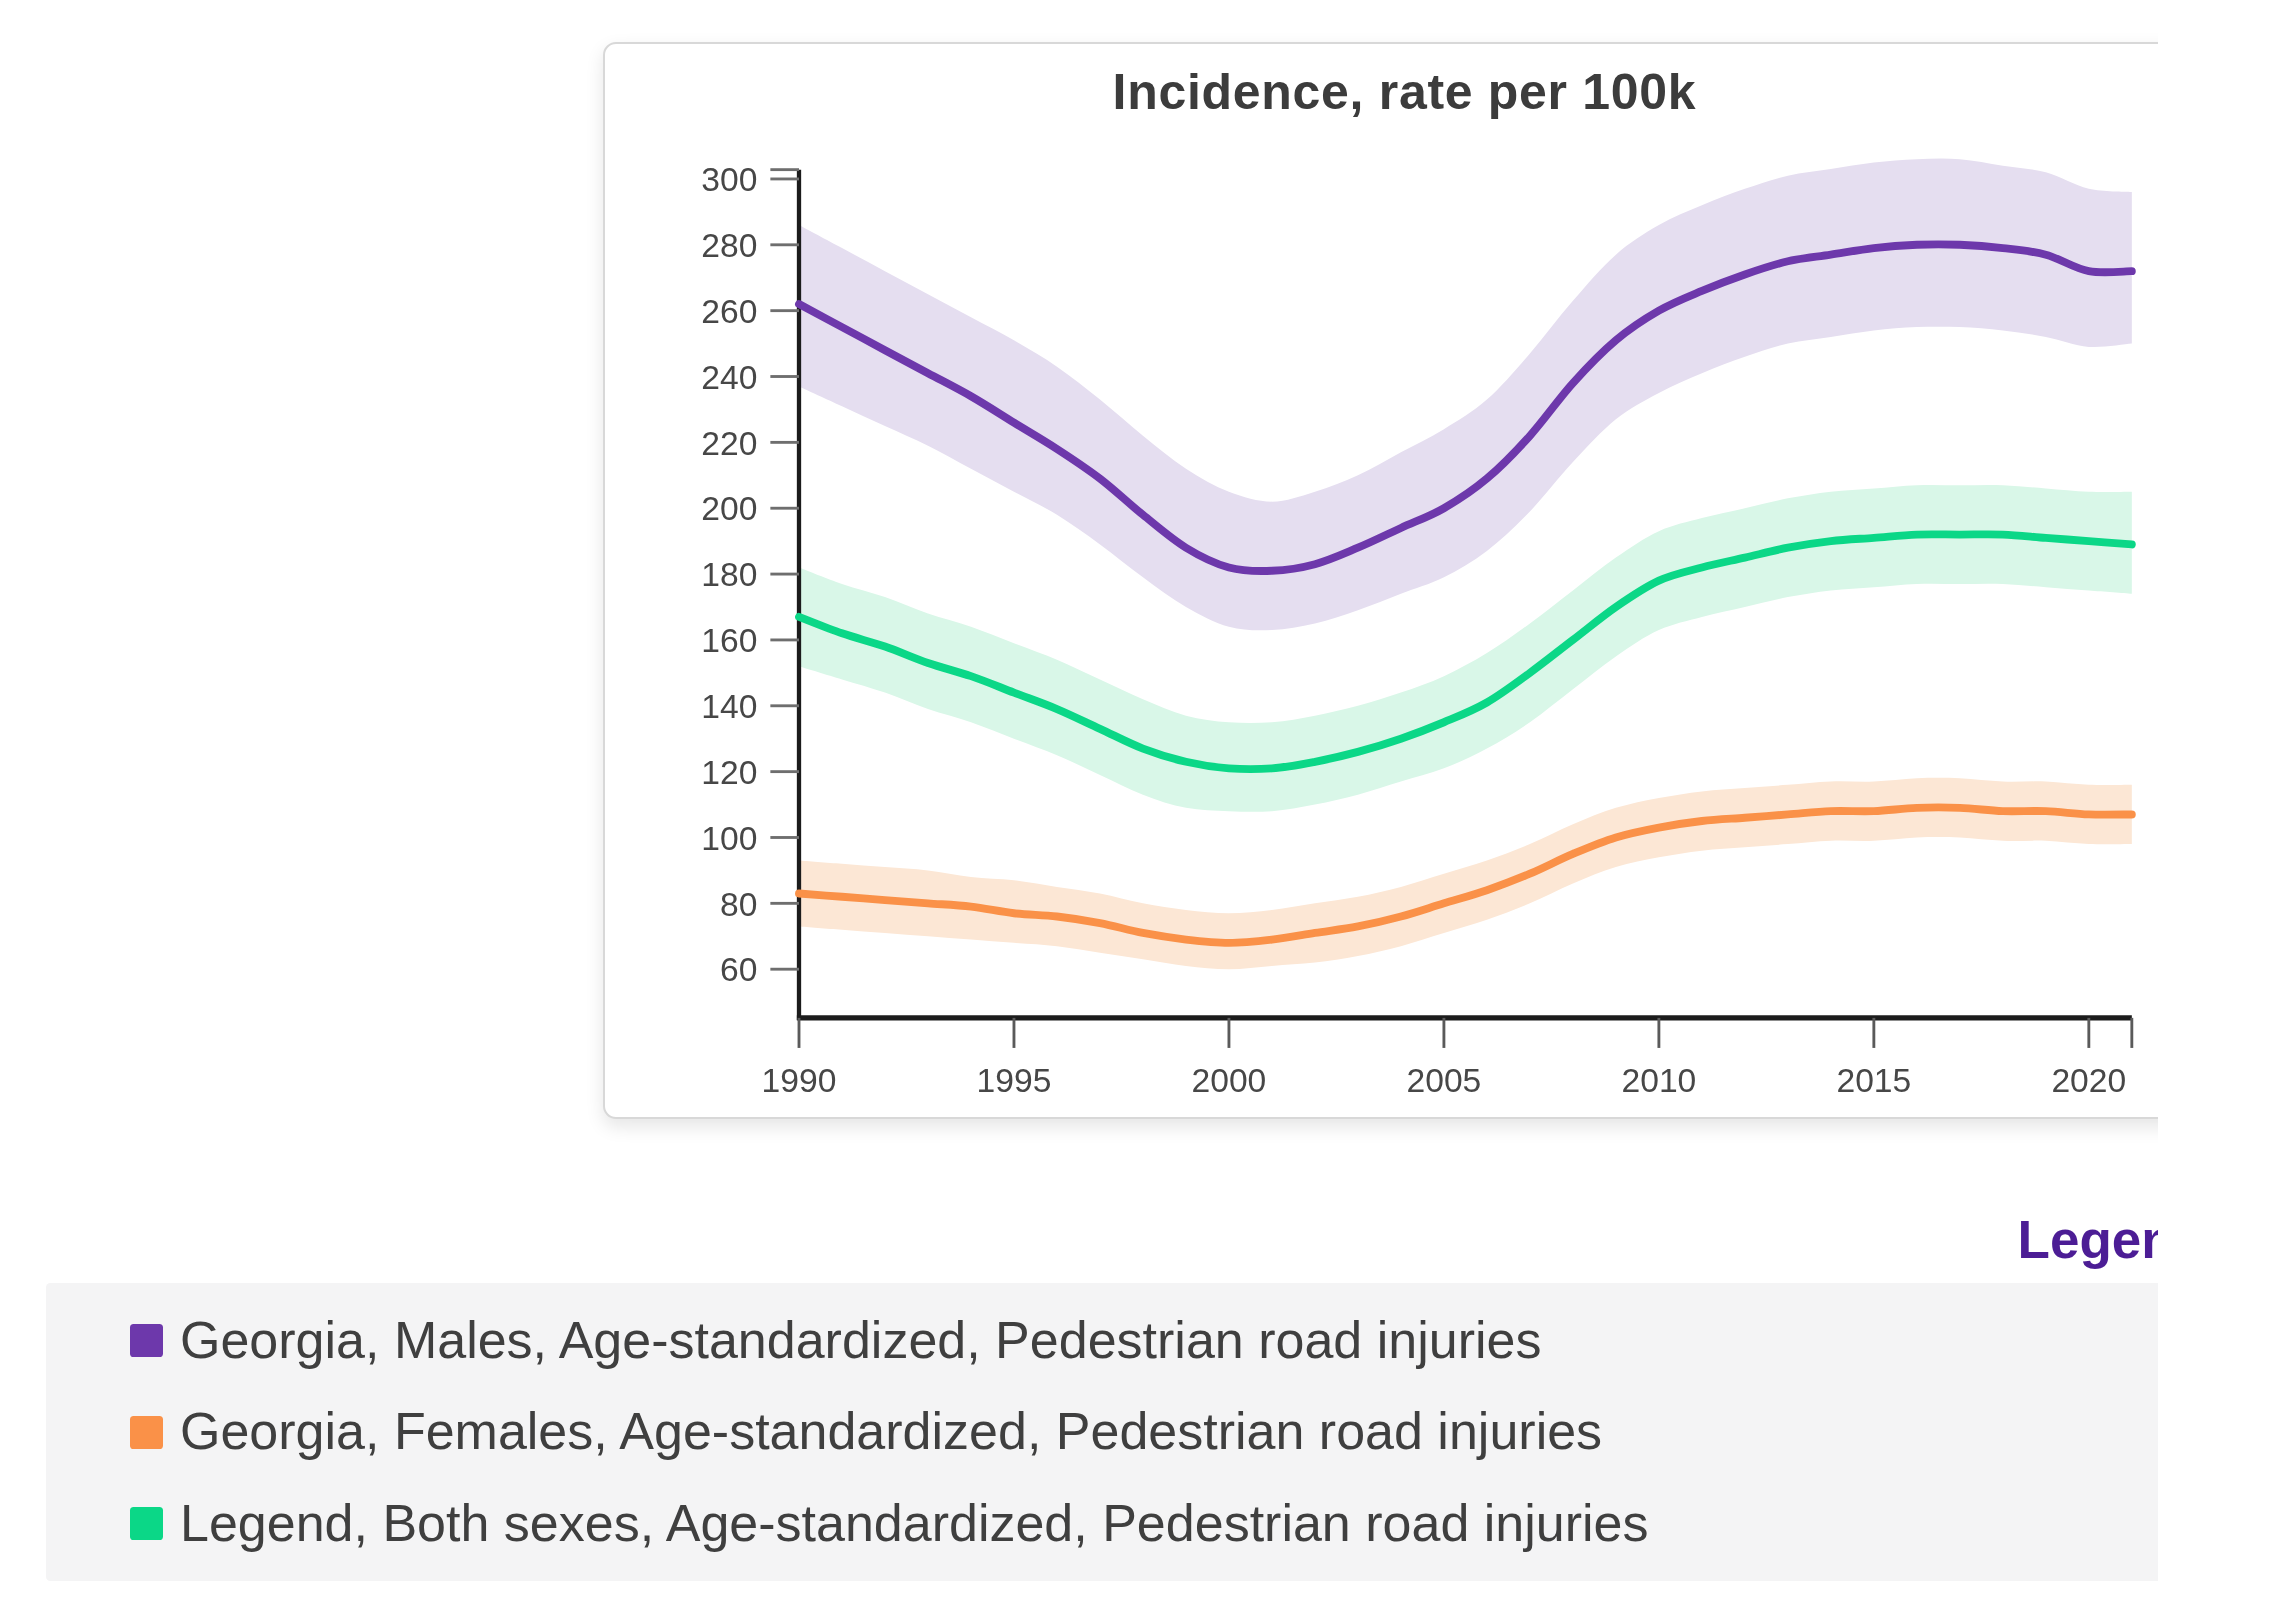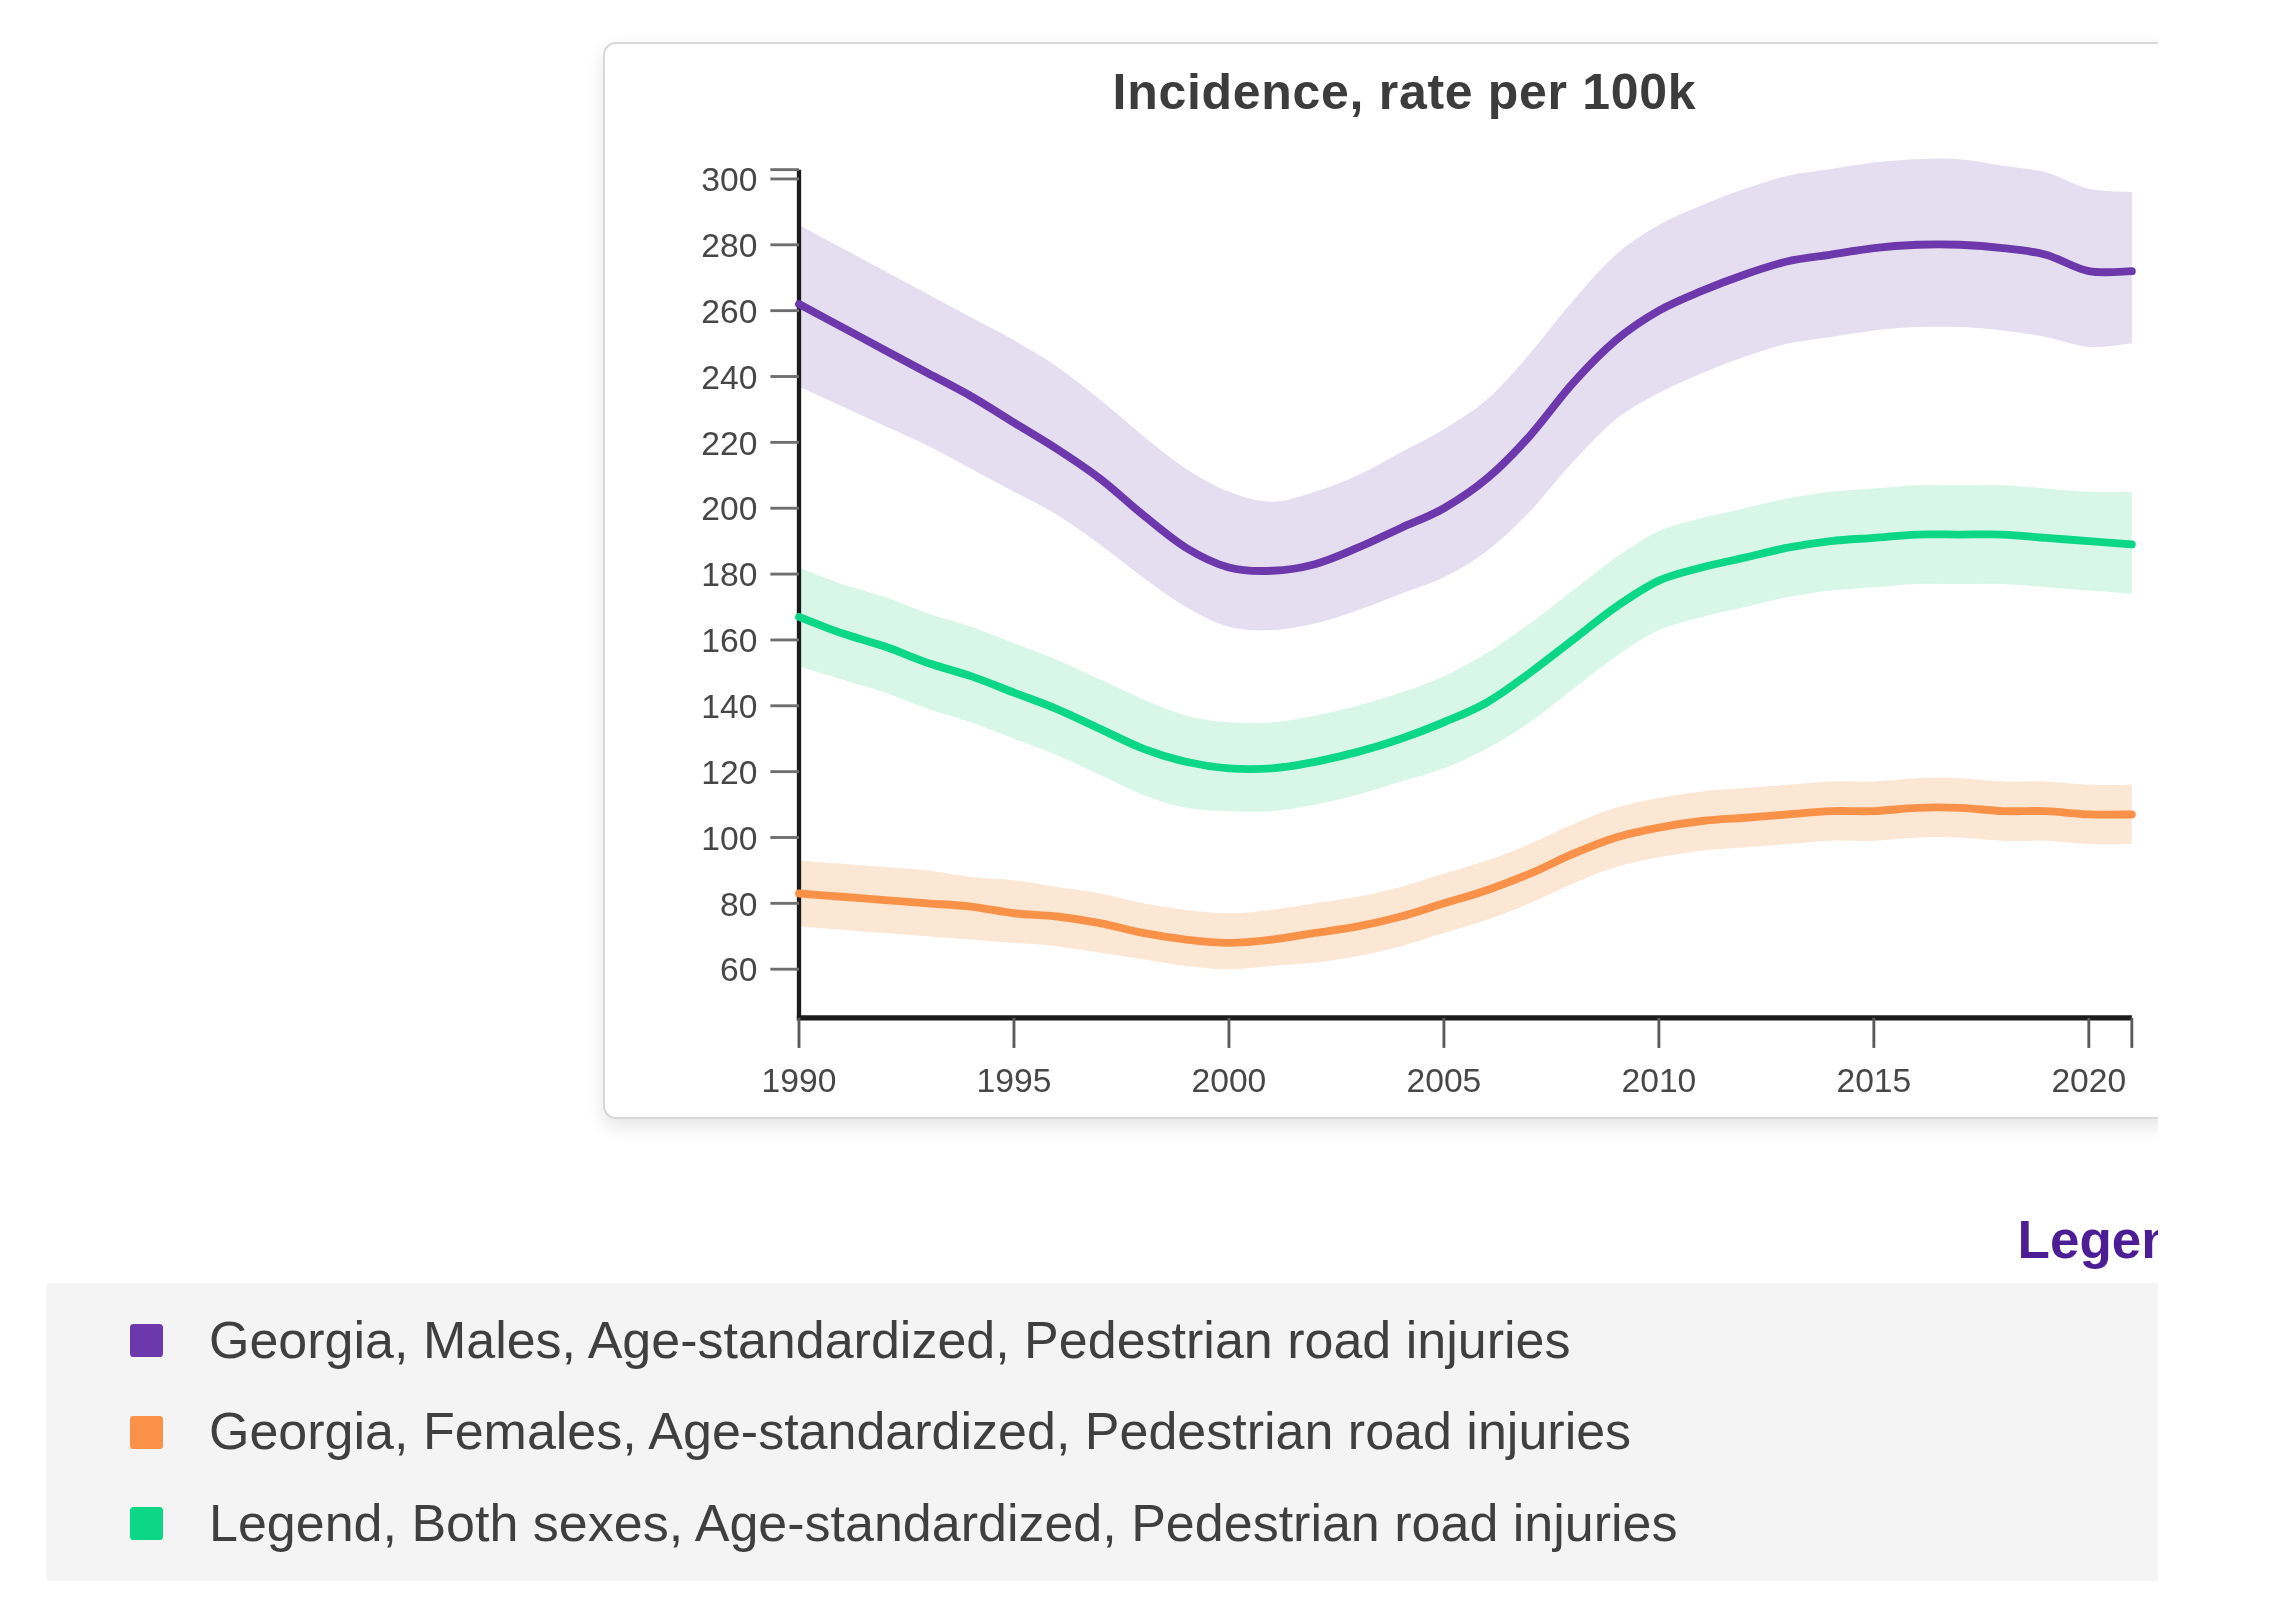--- a/index.html
+++ b/index.html
@@ -61,21 +61,21 @@
     box-sizing:border-box;
     display:flex;
     flex-direction:column;
     justify-content:center;
     gap:34px;
     padding-left:84px;
   }
   .legend-row{
     display:flex;
     align-items:center;
-    gap:46px;
+    gap:17px;
   }
   .legend-swatch{
     width:33px;height:33px;
     border-radius:3.6px;
     flex:0 0 auto;
   }
   .legend-label{
     font-size:52px;
     color:#3f3f3f;
     line-height:1.1;

